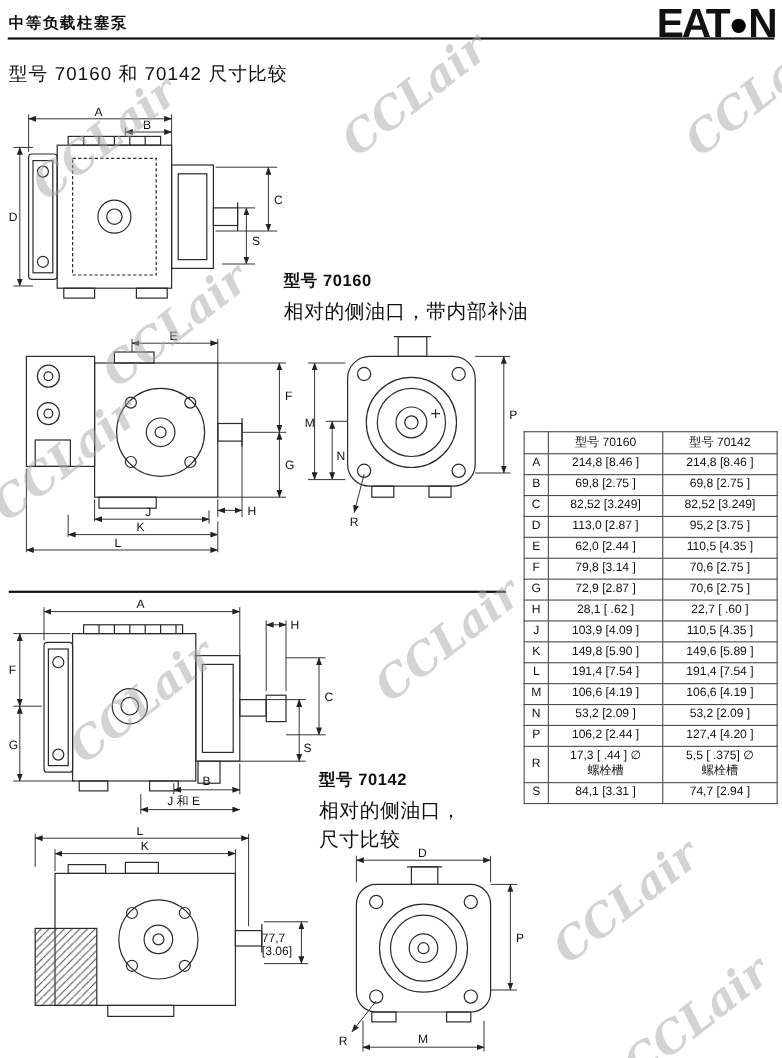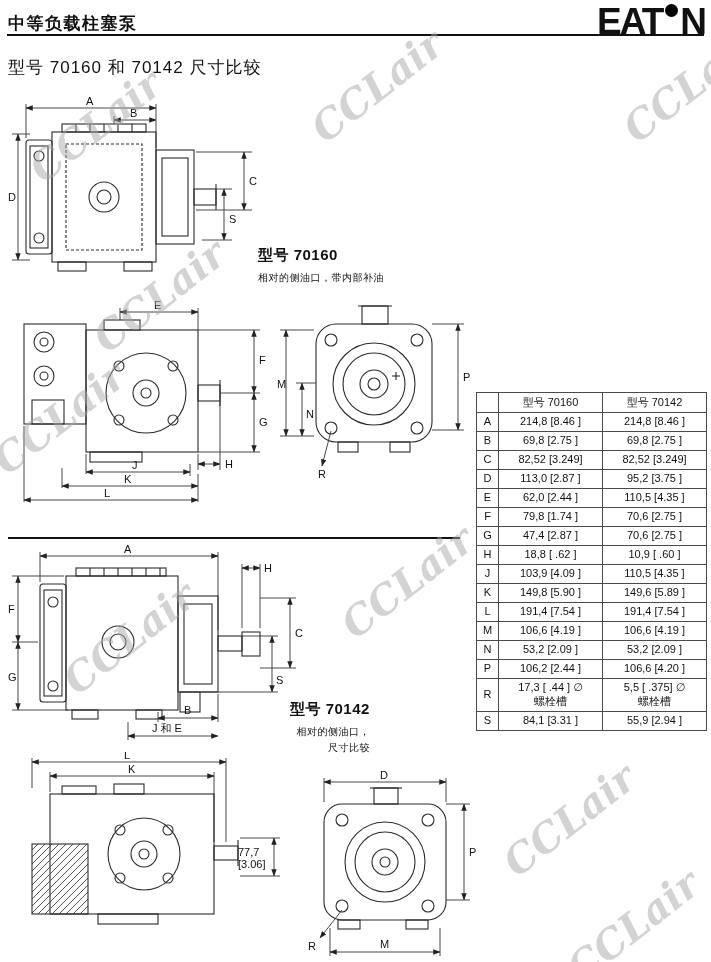--- a/index.html
+++ b/index.html
@@ -2,29 +2,29 @@
 <html><head>
 <meta charset="utf-8">
 <style>
   * { margin:0; padding:0; box-sizing:border-box; }
   html,body { background:#fff; }
   body {
     width:711px; height:962px; position:relative; overflow:hidden;
     font-family:"Liberation Sans","DejaVu Sans",sans-serif; color:#111;
   }
   .abs { position:absolute; }
-  .hdr-title { left:8px; top:12px; font-size:17px; font-weight:bold; letter-spacing:1.5px; }
+  .hdr-title { left:8px; top:12px; font-size:14px; font-weight:bold; letter-spacing:1.5px; }
   .hdr-rule { left:7px; top:34px; width:697px; height:2px; background:#111; }
-  .logo { right:6px; top:1px; display:flex; align-items:flex-start; font-weight:900;
+  .logo { right:6px; top:1px; display:flex; align-items:center; font-weight:900;
           font-size:37px; letter-spacing:-2px; }
   .logo-dot { width:13px; height:13px; background:#000; border-radius:50%;
               display:inline-block; margin:3px 2px 0 3px; }
   .subtitle { left:8px; top:56px; font-size:17px; letter-spacing:1px; }
   .model-blk .model-title { font-size:15px; font-weight:bold; letter-spacing:0.5px; }
-  .model-blk .model-desc { font-size:10px; margin-top:6px; letter-spacing:0.5px;text-align:right; }
+  .model-blk .model-desc { font-size:18px; margin-top:6px; letter-spacing:0.5px; }
   .blk-70160 { left:258px; top:246px; }
   .blk-70142 { left:290px; top:700px; }
   .divider { left:8px; top:537px; width:452px; height:1.5px; background:#111; }
   svg.drw { position:absolute; }
   svg text { font-family:"Liberation Sans","DejaVu Sans",sans-serif; font-size:11px; fill:#111; }
   .wm { position:absolute; font-family:"DejaVu Serif",serif; font-style:italic; font-weight:bold;
         font-size:40px; color:rgba(168,168,168,0.5); transform:rotate(-38deg);
         white-space:nowrap; pointer-events:none; z-index:9; }
   .dim-table { position:absolute; left:476px; top:392px; border-collapse:collapse;
                font-size:11px; color:#111; }
@@ -403,32 +403,32 @@
         <td class="val">113,0  [2.87 ]</td>
         <td class="val">95,2  [3.75 ]</td>
       </tr>
     <tr>
         <td class="c-dim">E</td>
         <td class="val">62,0  [2.44 ]</td>
         <td class="val">110,5  [4.35 ]</td>
       </tr>
     <tr>
         <td class="c-dim">F</td>
-        <td class="val">79,8  [1.74 ]</td>
+        <td class="val">79,8  [3.14 ]</td>
         <td class="val">70,6  [2.75 ]</td>
       </tr>
     <tr>
         <td class="c-dim">G</td>
-        <td class="val">47,4  [2.87 ]</td>
+        <td class="val">72,9  [2.87 ]</td>
         <td class="val">70,6  [2.75 ]</td>
       </tr>
     <tr>
         <td class="c-dim">H</td>
-        <td class="val">18,8  [ .62 ]</td>
-        <td class="val">10,9  [ .60 ]</td>
+        <td class="val">28,1  [ .62 ]</td>
+        <td class="val">22,7  [ .60 ]</td>
       </tr>
     <tr>
         <td class="c-dim">J</td>
         <td class="val">103,9  [4.09 ]</td>
         <td class="val">110,5  [4.35 ]</td>
       </tr>
     <tr>
         <td class="c-dim">K</td>
         <td class="val">149,8  [5.90 ]</td>
         <td class="val">149,6  [5.89 ]</td>
@@ -444,28 +444,28 @@
         <td class="val">106,6  [4.19 ]</td>
       </tr>
     <tr>
         <td class="c-dim">N</td>
         <td class="val">53,2  [2.09 ]</td>
         <td class="val">53,2  [2.09 ]</td>
       </tr>
     <tr>
         <td class="c-dim">P</td>
         <td class="val">106,2  [2.44 ]</td>
-        <td class="val">106,6  [4.20 ]</td>
+        <td class="val">127,4  [4.20 ]</td>
       </tr>
     <tr>
         <td class="c-dim">R</td>
         <td class="val">17,3  [ .44 ]  ∅
 螺栓槽</td>
         <td class="val">5,5  [ .375] ∅
 螺栓槽</td>
       </tr>
     <tr>
         <td class="c-dim">S</td>
         <td class="val">84,1  [3.31 ]</td>
-        <td class="val">55,9  [2.94 ]</td>
+        <td class="val">74,7  [2.94 ]</td>
       </tr>
   </tbody>
 </table>
 
 </body></html>

